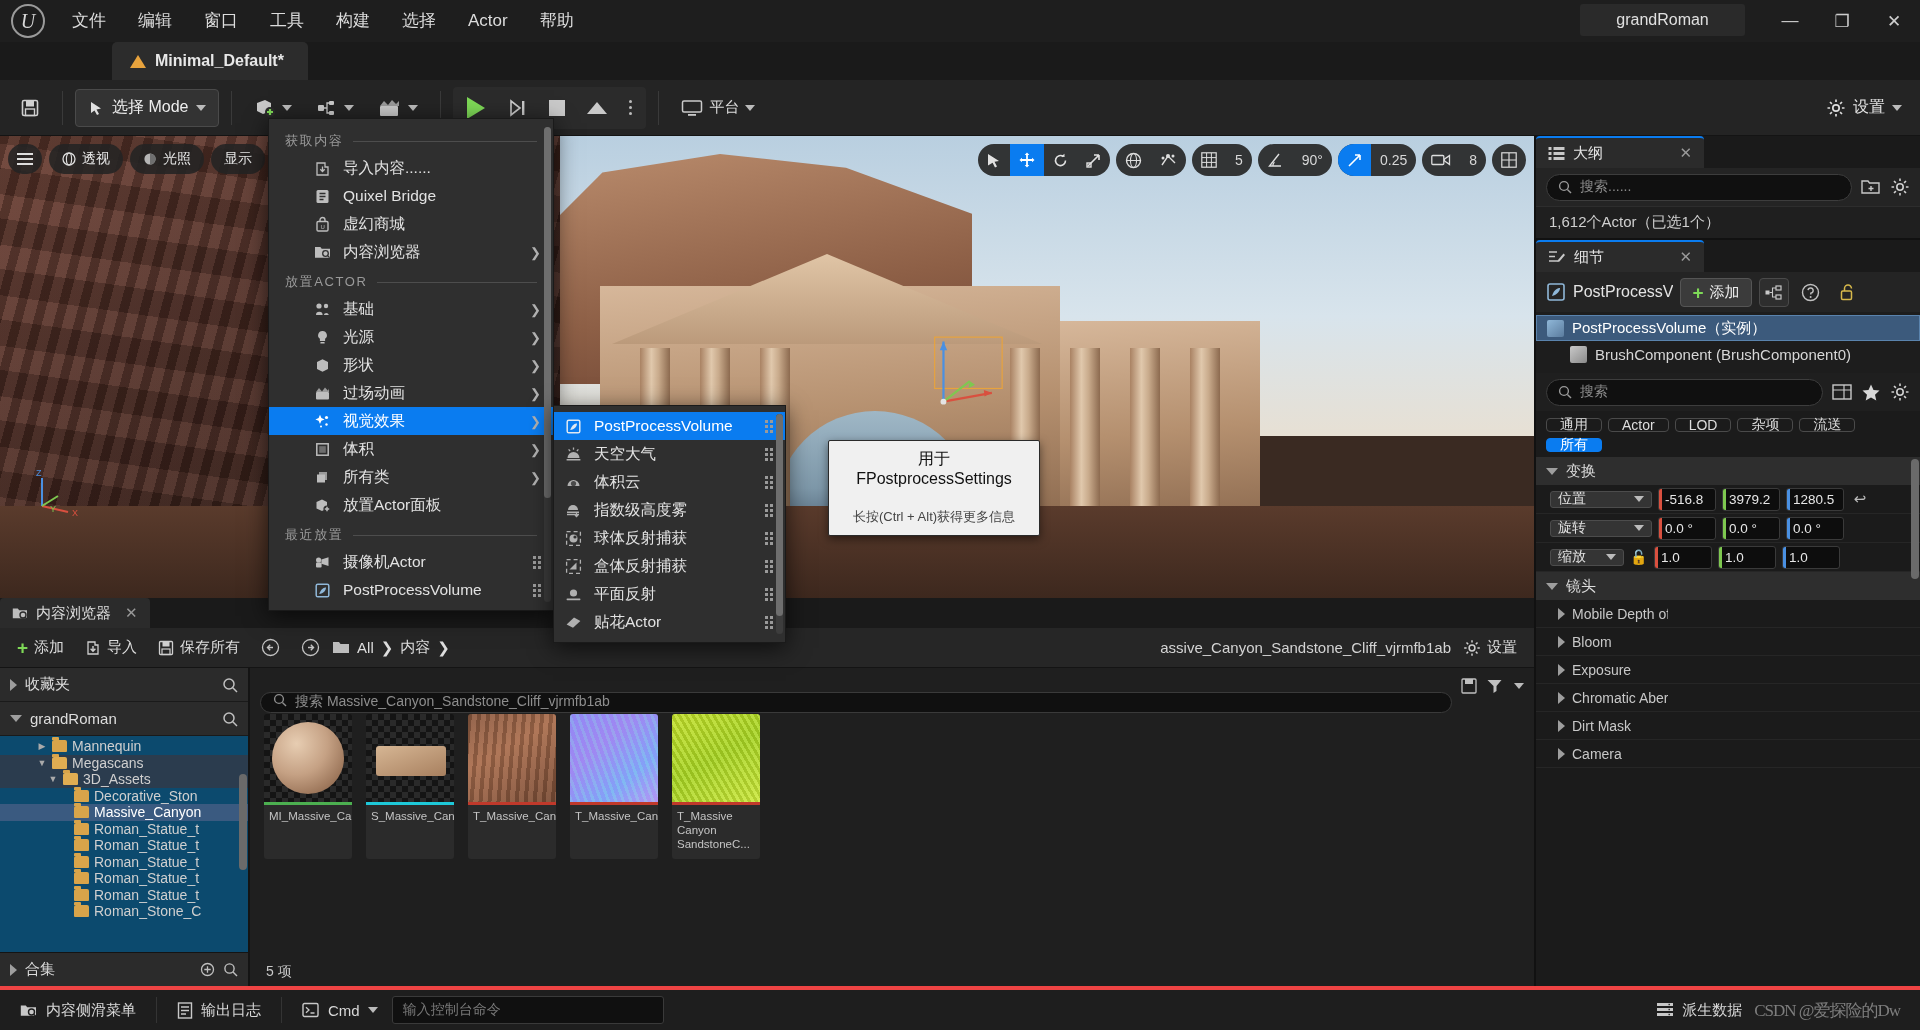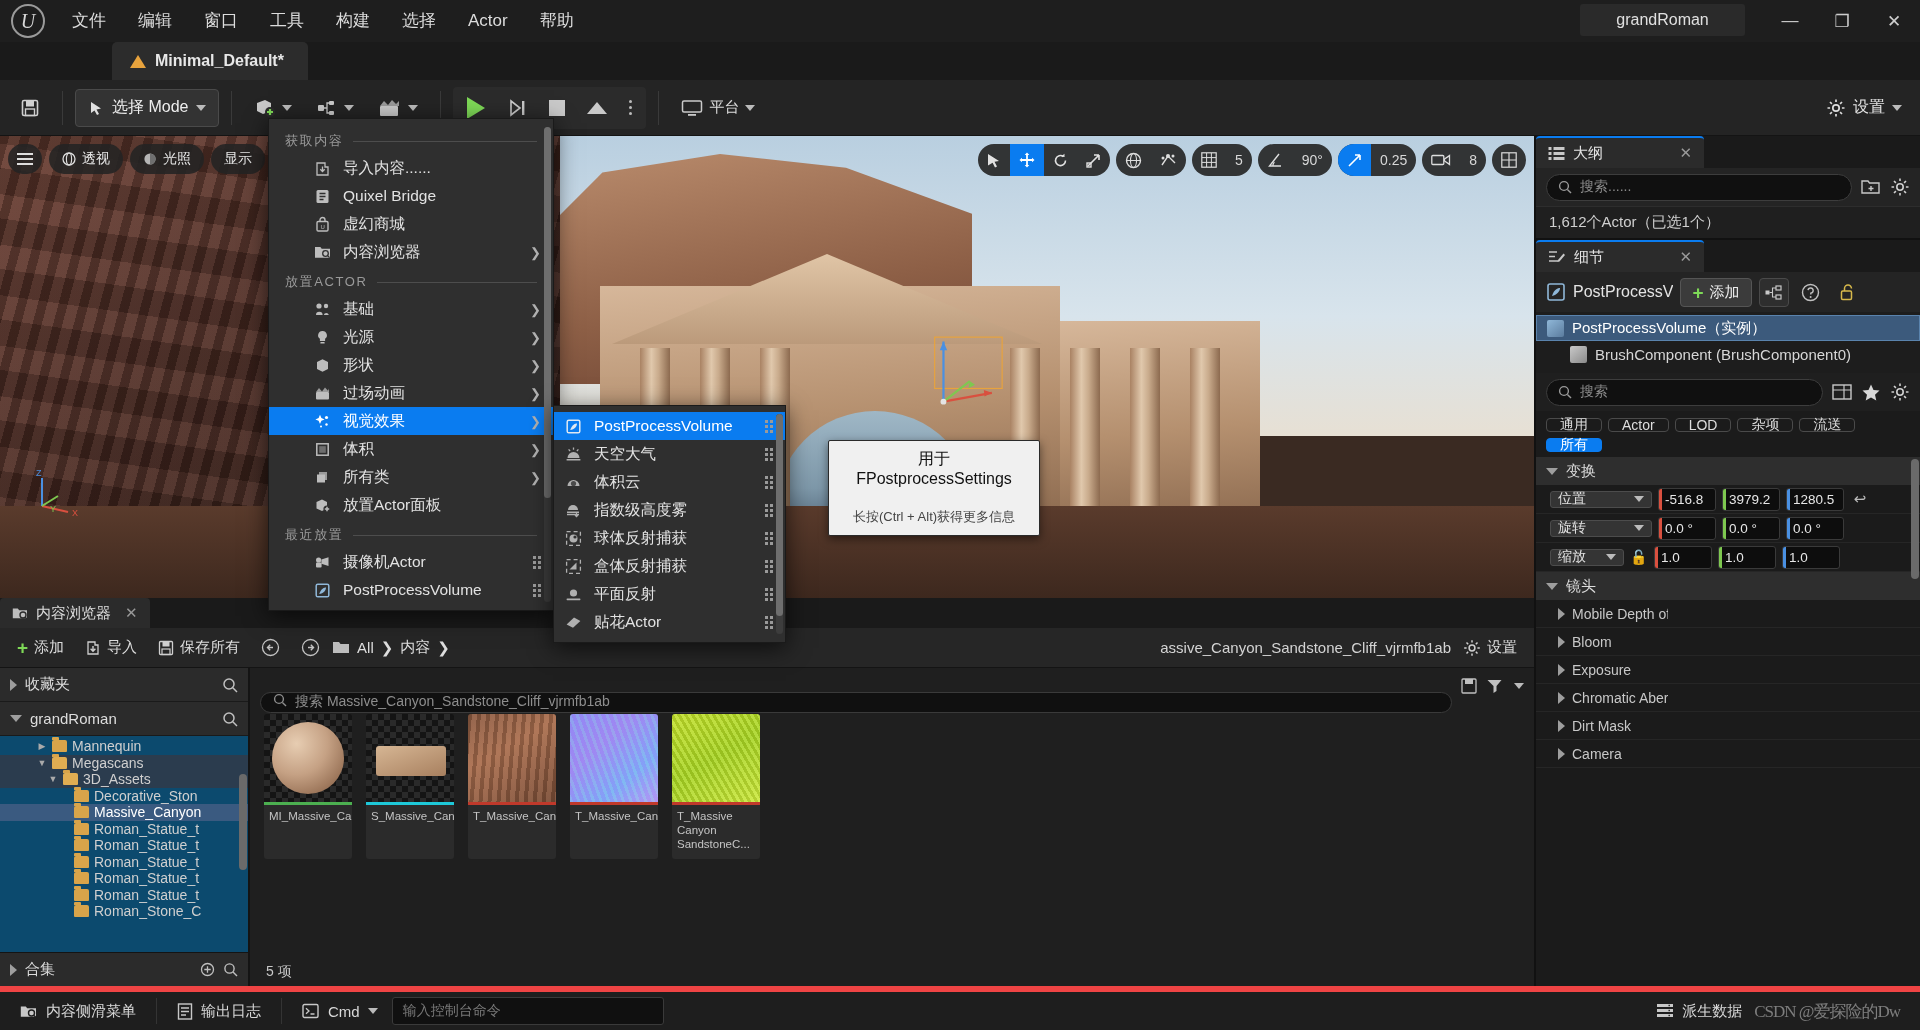--- a/index.html
+++ b/index.html
@@ -239,21 +239,21 @@
   }
   .num::before { content:""; position: absolute; left: 0; top: 0; bottom: 0; width: 3px; }
   .num.x::before { background: #d9503f; }
   .num.y::before { background: #7ec850; }
   .num.z::before { background: #4a90e2; }
   .lockico { width: 18px; color: #d0b24a; font-size: 14px; display: flex; align-items: center; justify-content: center; }
 
   
   .statusbar {
     height: 44px; background: #1e1e1e; display: flex; align-items: center; gap: 2px;
-    padding: 0 8px; flex: 0 0 44px; border-top: 6px solid #ef4444;
+    padding: 0 8px; flex: 0 0 44px; border-top: 4px solid #ef4444;
   }
   .sb-btn { height: 32px; display: flex; align-items: center; gap: 8px; padding: 0 12px; font-size: 15px; color: #d8d8d8; }
   .sb-sep { width: 1px; height: 26px; background: #343434; margin: 0 6px; }
   .cmdbox {
     width: 272px; height: 28px; background: #101010; border: 1px solid #3a3a3a; border-radius: 3px;
     display: flex; align-items: center; padding: 0 10px; font-size: 14px; color: #787878;
   }
   .watermark { margin-left: auto; display: flex; align-items: center; padding-right: 12px; }
   .wm-text { font-size: 17px; color: #8e8e8e; letter-spacing: -1px; font-family: "Liberation Serif", serif; opacity: .85; }
 

